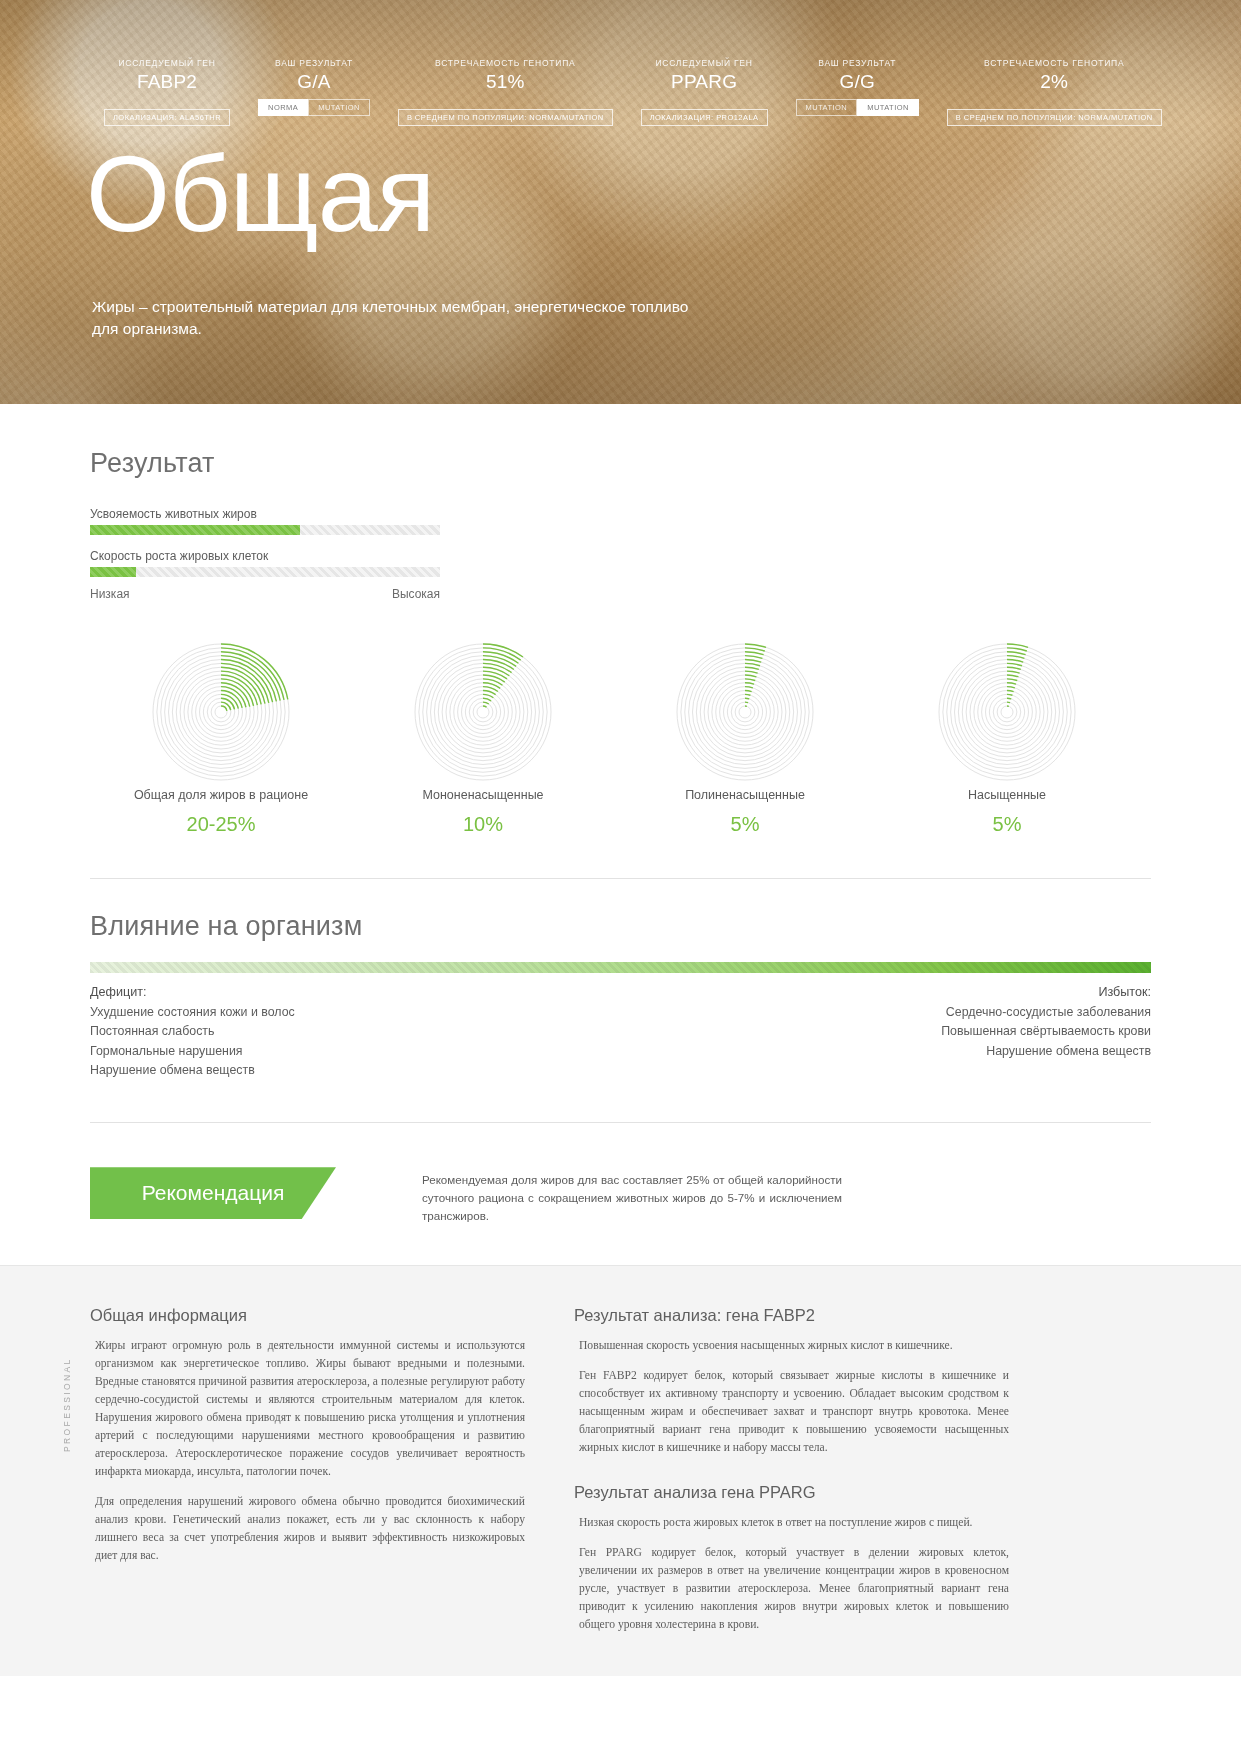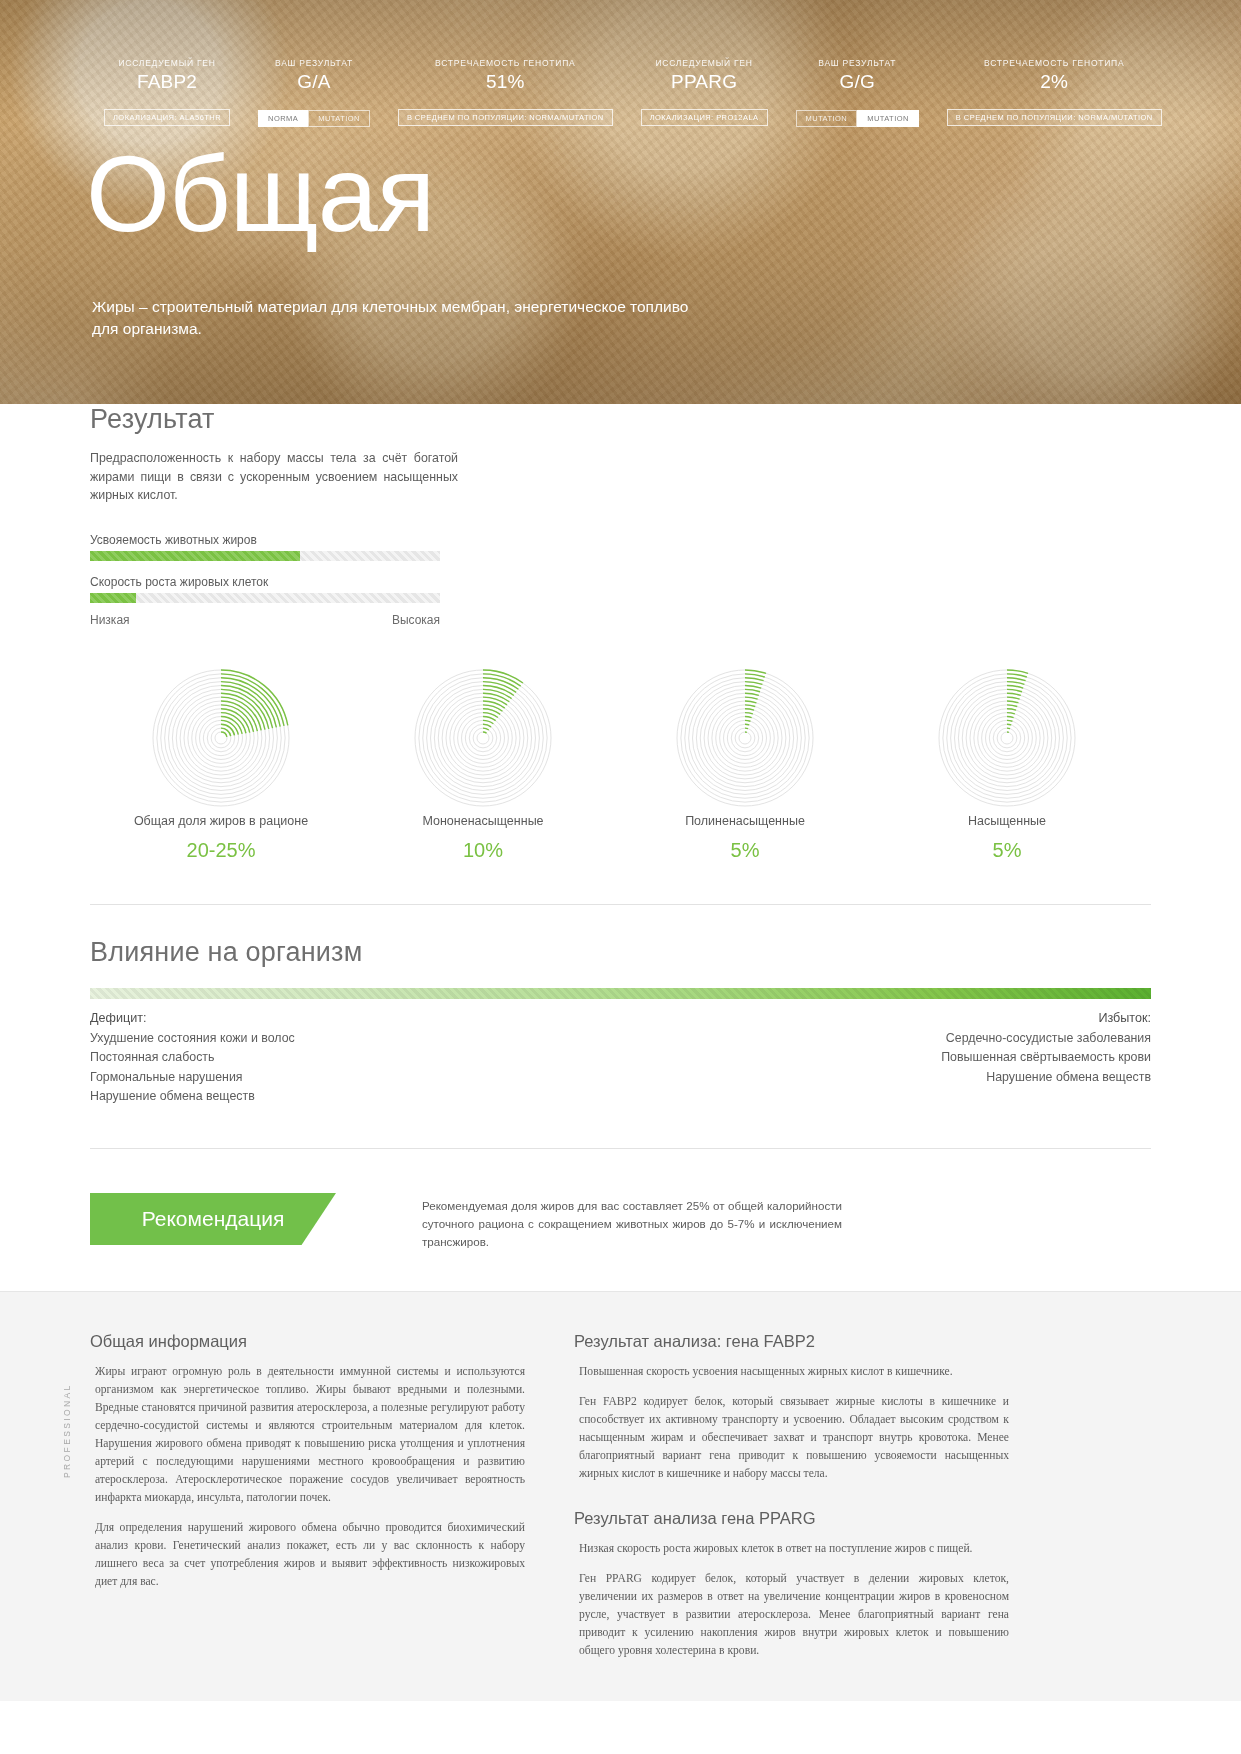--- a/index.html
+++ b/index.html
@@ -60,21 +60,21 @@
     font-size:8.5px;letter-spacing:.09em;opacity:.92;white-space:nowrap;
     text-transform:uppercase;
   }
   .gcol .big{font-size:19px;font-weight:400;margin-top:3px;letter-spacing:.01em;}
   .gcol .pill{
     margin-top:16px;display:inline-block;
     border:1px solid rgba(255,255,255,.75);
     padding:3px 8px;font-size:7.5px;letter-spacing:.06em;white-space:nowrap;
   }
   .gcol .pill.dark{background:rgba(255,255,255,.12);}
-  .twopill{margin-top:17px;display:flex;justify-content:center;}
+  .twopill{margin-top:6px;display:flex;justify-content:center;}
   .twopill span{
     border:1px solid rgba(255,255,255,.75);
     padding:3px 9px;font-size:7.5px;letter-spacing:.06em;
   }
   .twopill span.on{background:#ffffff;color:#7a7a7a;border-color:#fff;}
   .twopill span.off{opacity:.85;}
 
   .hero-title{
     position:absolute;left:86px;top:140px;
     font-size:108px;line-height:1;color:#ffffff;font-weight:400;letter-spacing:-1px;
@@ -82,21 +82,21 @@
   .hero-sub{
     position:absolute;left:92px;top:296px;width:620px;
     font-size:15.5px;line-height:1.45;color:#ffffff;
   }
 
   
   .section{padding:0 90px;}
   .h2{
     font-size:27px;font-weight:400;color:#6f6f6f;letter-spacing:.2px;
   }
-  .result-head{}
+  .result-head{padding-top:44px;}
   .result-text{
     width:368px;margin-top:14px;font-size:12.4px;line-height:1.5;color:#5d5d5d;text-align:justify;
   }
 
   
   .bars{margin-top:28px;width:350px;}
   .bar-label{font-size:12px;color:#5d5d5d;margin-bottom:4px;}
   .bar-track{
     height:10px;width:350px;position:relative;
     background:repeating-linear-gradient(45deg,#e6e6e6 0 3px,#f4f4f4 3px 6px);
@@ -222,21 +222,20 @@
       </div>
 
     </div>
 
     <div class="hero-title">Общая</div>
     <div class="hero-sub">Жиры – строительный материал для клеточных мембран, энергетическое топливо для организма.</div>
   </div>
 
   <div class="section result-head">
     <div class="h2">Результат</div>
-    <div class="result-text">Предрасположенность к набору массы тела за счёт богатой жирами пищи в связи с ускоренным усвоением насыщенных жирных кислот.</div>
 
     <div class="bars">
       <div class="bar-label">Усвояемость животных жиров</div>
       <div class="bar-track">
         <div class="bar-fill" id="fill0" style="width: 60%;"></div>
       </div>
       <div class="bar-gap"></div>
       <div class="bar-label">Скорость роста жировых клеток</div>
       <div class="bar-track">
         <div class="bar-fill" id="fill1" style="width: 13%;"></div>

